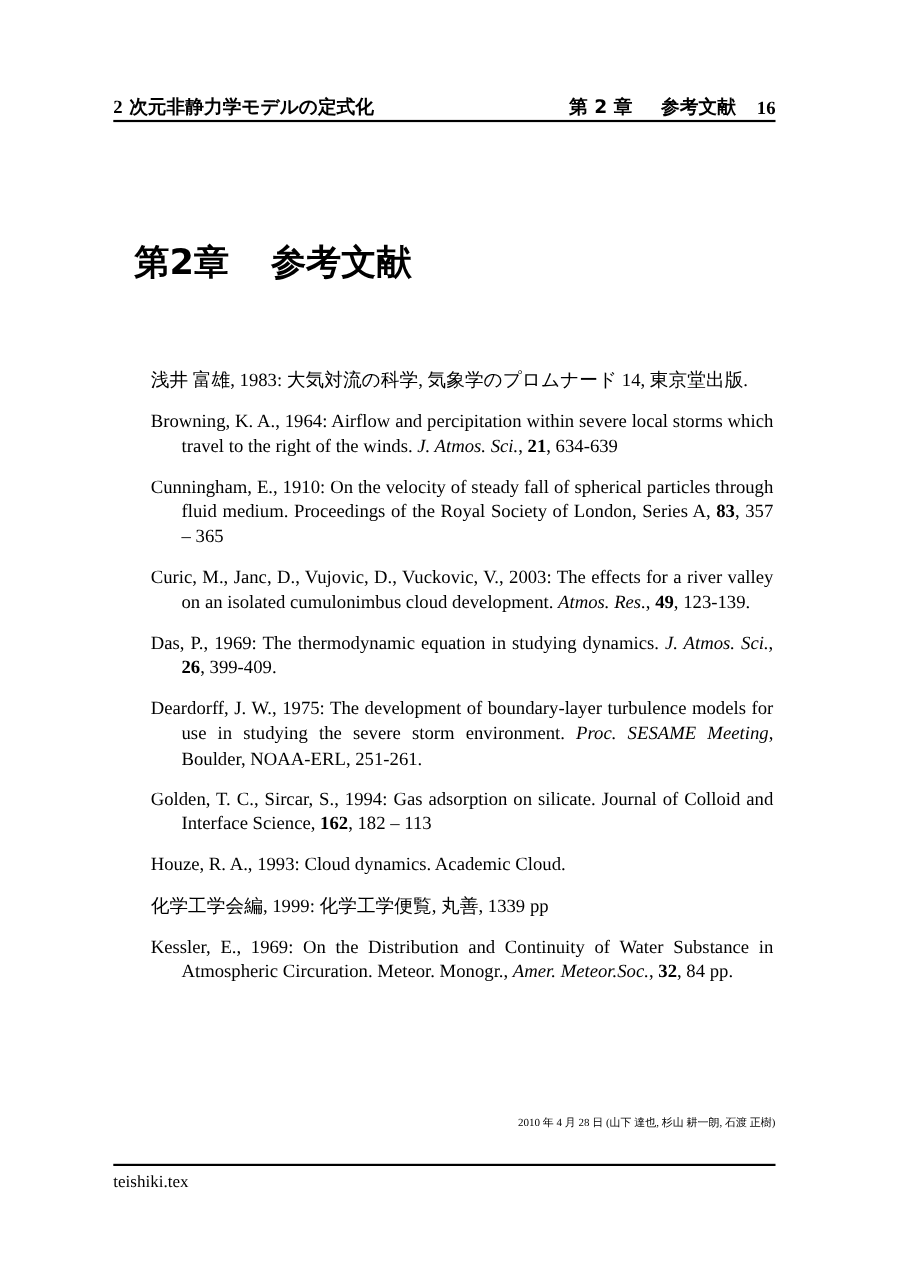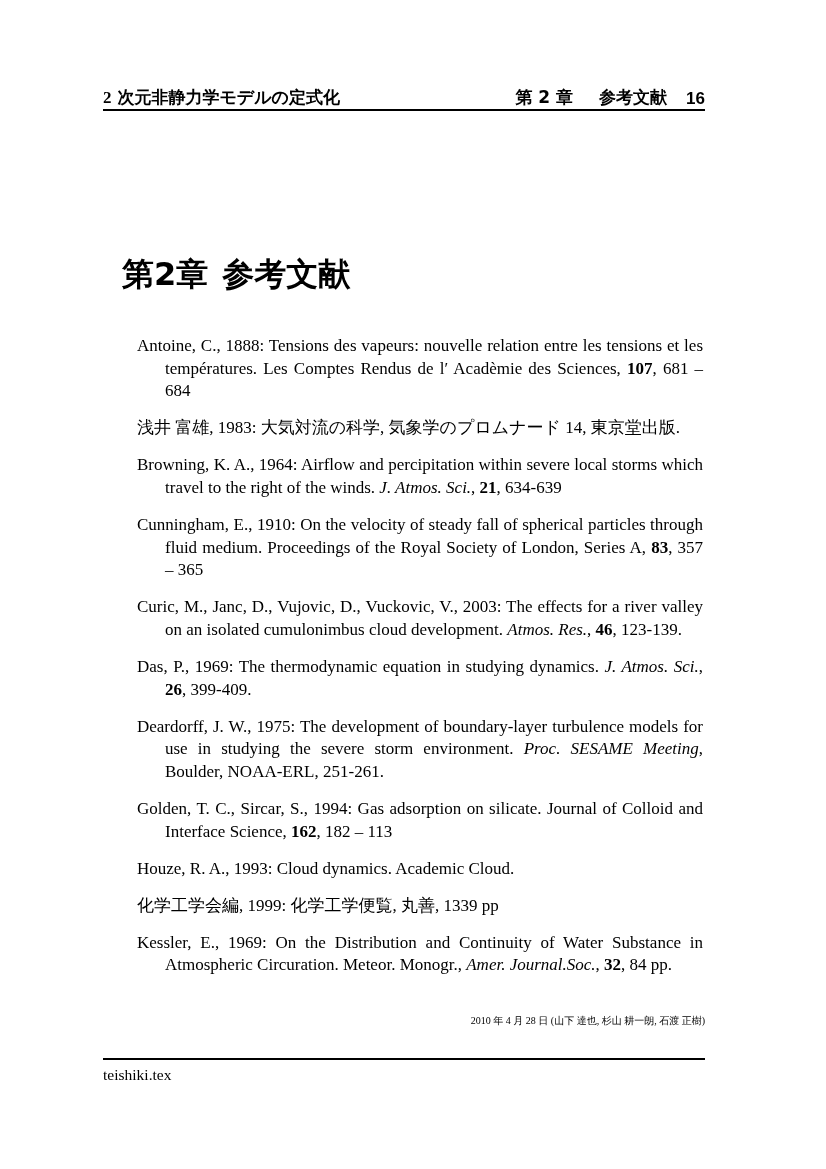--- a/index.html
+++ b/index.html
@@ -28,35 +28,35 @@
   .header-right {
     position: absolute; right: 121px; top: 86px;
     font-size: 17px; font-weight: bold;
     font-family: "DejaVu Sans", "Liberation Sans", sans-serif;
     white-space: nowrap;
     display: flex; align-items: flex-end;
   }
   .header-right .chapter-label { margin-right: 26px; }
   .header-right .section-label { margin-right: 19px; }
   .header-right .page-num {
-    font-family: Liberation Sans, sans-serif;
+    font-family: Liberation Serif, serif;
     font-weight: bold;
   }
   .header-rule {
     position: absolute; left: 103px; top: 109px;
     width: 602px; height: 1.5px; background: #000000;
   }
 
   
   .chapter-heading {
     position: absolute; left: 122px; top: 219px;
     font-size: 32px; font-weight: bold;
     font-family: "DejaVu Sans", "Liberation Sans", sans-serif;
-    display: flex; gap: 14px;
-    white-space: nowrap; line-height: 1.2; margin-top: 36px;
+    display: flex; gap: 38px;
+    white-space: nowrap; line-height: 1.2;
   }
 
   
   .reference-list {
     position: absolute; left: 137px; top: 335px;
     width: 566px;
   }
   .ref-entry {
     font-size: 17px;
     line-height: 22.6px;
@@ -100,30 +100,29 @@
   </div>
 
   <div class="header-rule"></div>
 
   <div class="chapter-heading">
     <span>第2章</span>
     <span>参考文献</span>
   </div>
 
   <div class="reference-list">
-      <div class="ref-entry"><span class="seg-normal">Antoine, C., 1888: Tensions des vapeurs: nouvelle relation entre les tensions et les températures. Les Comptes Rendus de l′ Acadèmie des Sciences, </span><span class="seg-bold">107</span><span class="seg-normal">, 681 – 684</span></div>
       <div class="ref-entry"><span class="seg-normal">浅井 富雄, 1983: 大気対流の科学, 気象学のプロムナード 14, 東京堂出版.</span></div>
       <div class="ref-entry"><span class="seg-normal">Browning, K. A., 1964: Airflow and percipitation within severe local storms which travel to the right of the winds. </span><span class="seg-italic">J. Atmos. Sci.</span><span class="seg-normal">, </span><span class="seg-bold">21</span><span class="seg-normal">, 634-639</span></div>
       <div class="ref-entry"><span class="seg-normal">Cunningham, E., 1910: On the velocity of steady fall of spherical particles through fluid medium. Proceedings of the Royal Society of London, Series A, </span><span class="seg-bold">83</span><span class="seg-normal">, 357 – 365</span></div>
-      <div class="ref-entry"><span class="seg-normal">Curic, M., Janc, D., Vujovic, D., Vuckovic, V., 2003: The effects for a river valley on an isolated cumulonimbus cloud development. </span><span class="seg-italic">Atmos. Res.</span><span class="seg-normal">, </span><span class="seg-bold">46</span><span class="seg-normal">, 123-139.</span></div>
+      <div class="ref-entry"><span class="seg-normal">Curic, M., Janc, D., Vujovic, D., Vuckovic, V., 2003: The effects for a river valley on an isolated cumulonimbus cloud development. </span><span class="seg-italic">Atmos. Res.</span><span class="seg-normal">, </span><span class="seg-bold">49</span><span class="seg-normal">, 123-139.</span></div>
       <div class="ref-entry"><span class="seg-normal">Das, P., 1969: The thermodynamic equation in studying dynamics. </span><span class="seg-italic">J. Atmos. Sci.</span><span class="seg-normal">, </span><span class="seg-bold">26</span><span class="seg-normal">, 399-409.</span></div>
       <div class="ref-entry"><span class="seg-normal">Deardorff, J. W., 1975: The development of boundary-layer turbulence models for use in studying the severe storm environment. </span><span class="seg-italic">Proc. SESAME Meeting</span><span class="seg-normal">, Boulder, NOAA-ERL, 251-261.</span></div>
       <div class="ref-entry"><span class="seg-normal">Golden, T. C., Sircar, S., 1994: Gas adsorption on silicate. Journal of Colloid and Interface Science, </span><span class="seg-bold">162</span><span class="seg-normal">, 182 – 113</span></div>
       <div class="ref-entry"><span class="seg-normal">Houze, R. A., 1993: Cloud dynamics. Academic Cloud.</span></div>
       <div class="ref-entry"><span class="seg-normal">化学工学会編, 1999: 化学工学便覧, 丸善, 1339 pp</span></div>
-      <div class="ref-entry"><span class="seg-normal">Kessler, E., 1969: On the Distribution and Continuity of Water Substance in Atmospheric Circuration. Meteor. Monogr., </span><span class="seg-italic">Amer. Journal.Soc.</span><span class="seg-normal">, </span><span class="seg-bold">32</span><span class="seg-normal">, 84 pp.</span></div>
+      <div class="ref-entry"><span class="seg-normal">Kessler, E., 1969: On the Distribution and Continuity of Water Substance in Atmospheric Circuration. Meteor. Monogr., </span><span class="seg-italic">Amer. Meteor.Soc.</span><span class="seg-normal">, </span><span class="seg-bold">32</span><span class="seg-normal">, 84 pp.</span></div>
     </div>
 
   <div class="footer-rule"></div>
   <div class="footer-left">teishiki.tex</div>
   <div class="footer-right">2010 年 4 月 28 日 (山下 達也, 杉山 耕一朗, 石渡 正樹)</div>
 
 </div>
 
 </body></html>

